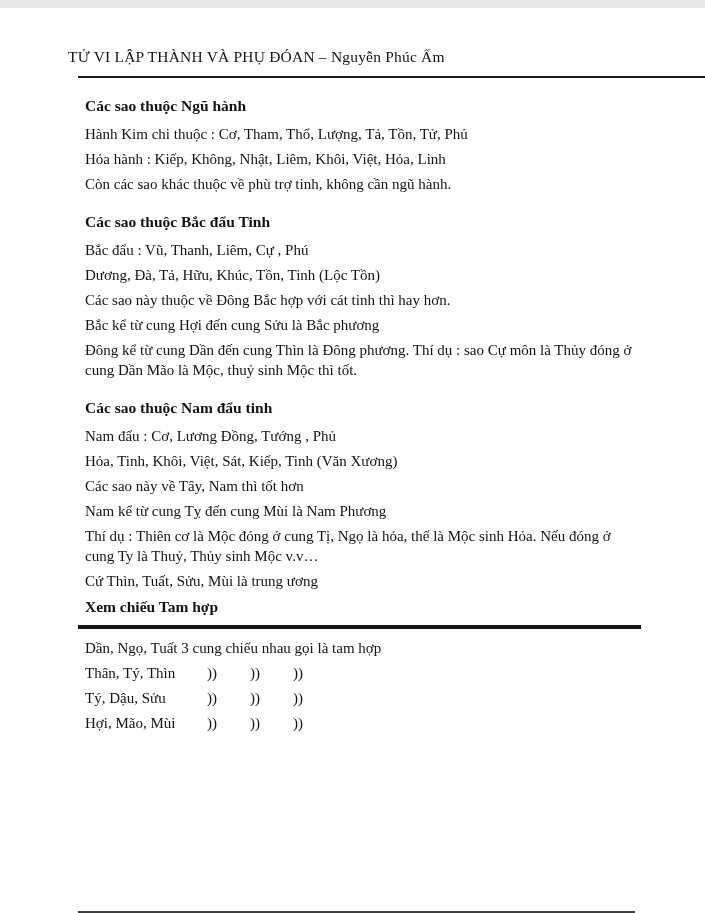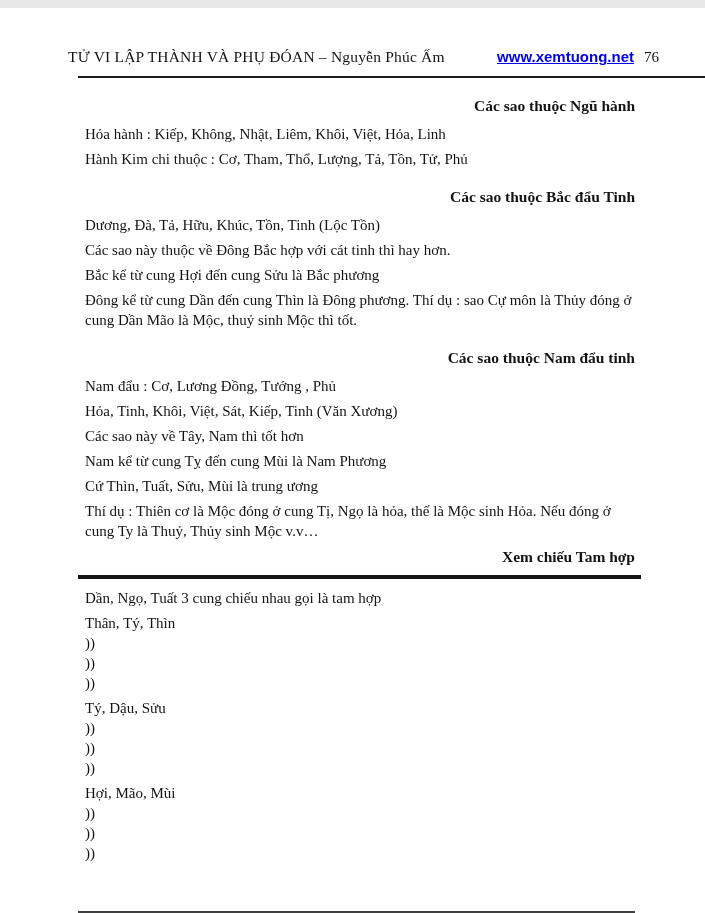--- a/index.html
+++ b/index.html
@@ -24,68 +24,66 @@
     font-weight:700; font-size:15px;
     color:#0000ee; text-decoration:underline; cursor:pointer;
   }
   .page-num { font-size:15px; }
   .header-rule { height:2px; background:#1c1c1c; margin:10px 0 0 78px; }
 
   .content { padding:12px 70px 0 85px; font-size:15px; }
   .content p { margin:0 0 5px 0; line-height:20px; }
   .section-heading {
     font-size:15.5px; font-weight:700;
-    text-align:right; margin:6px 0 8px 0; line-height:20px;
+    text-align:left; margin:6px 0 8px 0; line-height:20px;
   }
   .section-heading.spaced { margin-top:18px; }
   .tamhop-rule { height:4px; background:#151515; margin:1px -6px 9px -7px; }
 
-  .ditto-row { display:flex; line-height:20px; margin-bottom:5px;flex-direction:column; }
+  .ditto-row { display:flex; line-height:20px; margin-bottom:5px; }
   .ditto-label { width:122px; }
   .ditto-mark { width:43px; }
 
   .footer-rule {
     position:absolute; left:78px; bottom:4px;
     width:557px; height:6px; background:#3f3f3f;
   }
 </style>
 </head>
 <body>
 
 <div class="page">
 
   <header class="page-header">
     <span class="doc-title">TỬ VI LẬP THÀNH VÀ PHỤ ĐÓAN – Nguyễn Phúc Ấm</span>
-    <span class="header-right">
-      <a class="site-link">www.xemtuong.net</a>
-      <span class="page-num">76</span>
-    </span>
   </header>
   <div class="header-rule"></div>
 
   <main class="content">
 
 
     <h2 class="section-heading">Các sao thuộc Ngũ hành</h2>
+    <p>Hành Kim chi thuộc : Cơ, Tham, Thổ, Lượng, Tả, Tồn, Tử, Phủ</p>
     <p>Hỏa hành : Kiếp, Không, Nhật, Liêm, Khôi, Việt, Hỏa, Linh</p>
-    <p>Hành Kim chi thuộc : Cơ, Tham, Thổ, Lượng, Tả, Tồn, Tử, Phủ</p>
+    <p>Còn các sao khác thuộc về phù trợ tinh, không cần ngũ hành.</p>
 
     <h2 class="section-heading spaced">Các sao thuộc Bắc đẩu Tinh</h2>
+    <p>Bắc đẩu : Vũ, Thanh, Liêm, Cự , Phú</p>
     <p>Dương, Đà, Tả, Hữu, Khúc, Tồn, Tinh (Lộc Tồn)</p>
     <p>Các sao này thuộc về Đông Bắc hợp với cát tinh thì hay hơn.</p>
     <p>Bắc kể từ cung Hợi đến cung Sửu là Bắc phương</p>
     <p>Đông kể từ cung Dần đến cung Thìn là Đông phương. Thí dụ : sao Cự môn là Thủy đóng ở cung Dần Mão là Mộc, thuỷ sinh Mộc thì tốt.</p>
 
     <h2 class="section-heading spaced">Các sao thuộc Nam đẩu tinh</h2>
     <p>Nam đẩu : Cơ, Lương Đồng, Tướng , Phủ</p>
     <p>Hỏa, Tinh, Khôi, Việt, Sát, Kiếp, Tinh (Văn Xương)</p>
     <p>Các sao này về Tây, Nam thì tốt hơn</p>
     <p>Nam kể từ cung Tỵ đến cung Mùi là Nam Phương</p>
+    <p>Thí dụ : Thiên cơ là Mộc đóng ở cung Tị, Ngọ là hỏa, thế là Mộc sinh Hỏa. Nếu đóng ở cung Ty là Thuỷ, Thủy sinh Mộc v.v…</p>
     <p>Cứ Thìn, Tuất, Sửu, Mùi là trung ương</p>
-    <p>Thí dụ : Thiên cơ là Mộc đóng ở cung Tị, Ngọ là hỏa, thế là Mộc sinh Hỏa. Nếu đóng ở cung Ty là Thuỷ, Thủy sinh Mộc v.v…</p>
 
     <h2 class="section-heading">Xem chiếu Tam hợp</h2>
     <div class="tamhop-rule"></div>
     <p>Dần, Ngọ, Tuất 3 cung chiếu nhau gọi là tam hợp</p>
 
     <div class="ditto-row">
       <span class="ditto-label">Thân, Tý, Thìn</span>
       <span class="ditto-mark">))</span>
       <span class="ditto-mark">))</span>
       <span class="ditto-mark">))</span>

